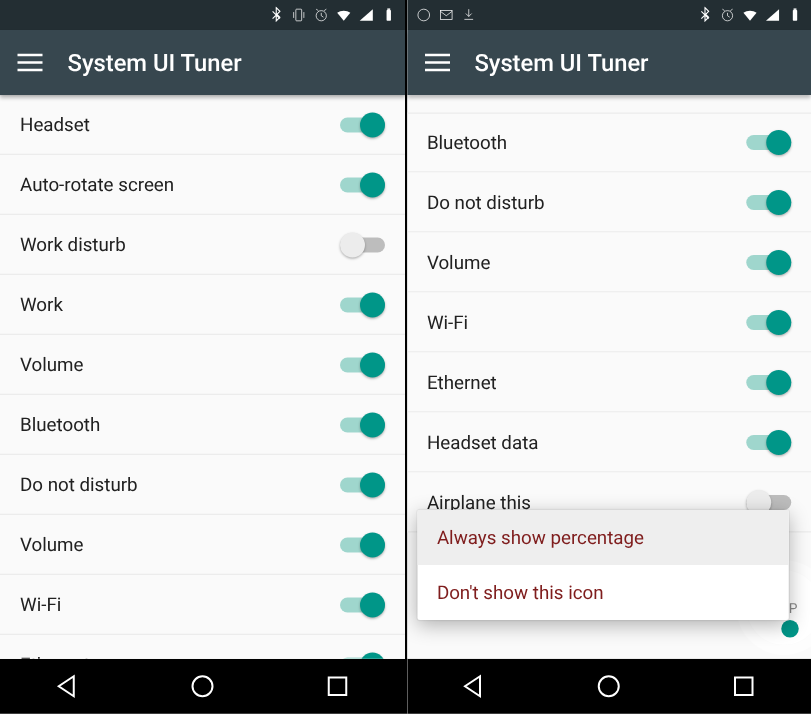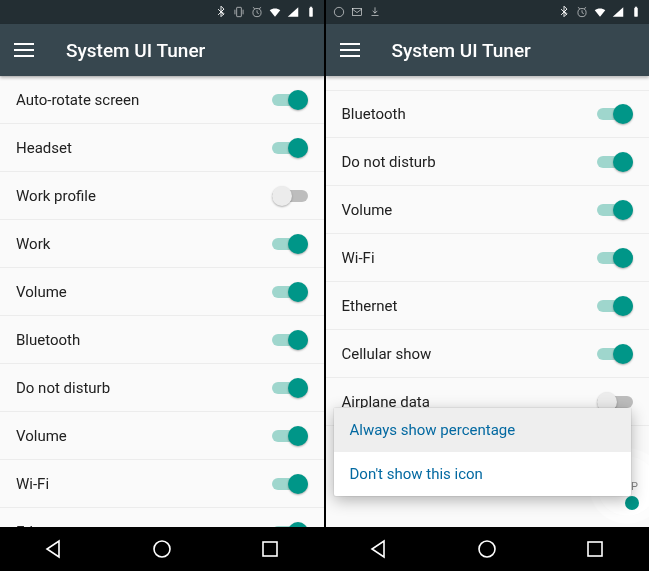--- a/index.html
+++ b/index.html
@@ -18,21 +18,21 @@
   .statusbar {
     height: 24px; background: #232e33; color: #fff;
     display: flex; align-items: center; justify-content: flex-end;
     padding: 0 6px; font-size: 12px; gap: 4px;
   }
   .statusbar .left-icons { margin-right: auto; display:flex; gap:4px; align-items:center;}
   .sb-icon { display:inline-flex; align-items:center; justify-content:center; width:14px; height:14px;}
   .sb-icon svg { width:14px; height:14px; fill:#fff; }
   .appbar {
     height: 52px; background: #37474f; color: #fff;
-    display: flex; align-items: center; padding: 0 14px; gap: 32px;
+    display: flex; align-items: center; padding: 0 14px; gap: 20px;
     box-shadow: 0 2px 3px rgba(0,0,0,0.25);
     position: relative; z-index: 2;
   }
   .hamburger { width:20px; height:20px; cursor:pointer; display:flex; flex-direction:column; justify-content:space-between; padding:3px 0;}
   .hamburger span { display:block; height:2px; background:#fff; width:100%;}
   .appbar-title { font-size: 19px; font-weight: 500; }
   .content { flex:1; overflow:hidden; background:#fafafa; position:relative;}
   .list { }
   .row {
     display:flex; align-items:center; justify-content:space-between;
@@ -59,21 +59,21 @@
   }
   .navbtn { width:24px; height:24px; }
   .navbtn svg { width:24px; height:24px; fill:none; stroke:#fff; stroke-width:1.6;}
   .popup {
     position:absolute; left:8px; right:18px; top:332px;
     background:#fff; border-radius:2px;
     box-shadow: 0 4px 16px rgba(0,0,0,0.3), 0 0 0 1px rgba(0,0,0,0.05);
     z-index:5;
   }
   .popup .menuitem {
-    padding: 13px 16px; font-size:15px; color:#0369a1; cursor:pointer;
+    padding: 13px 16px; font-size:15px; color:#7f1d1d; cursor:pointer;
   }
   .popup .menuitem.highlighted { background:#eeeeee; }
   .watermark {
     position:absolute; right:-8px; top:380px; width:60px; height:60px;
     border-radius:50%; background:rgba(255,255,255,0.85);
     display:flex; align-items:center; justify-content:center;
     box-shadow: 0 0 0 8px rgba(255,255,255,0.5);
     z-index:3; pointer-events:none;
   }
   .watermark .dot { position:absolute; bottom:6px; right:18px; width:14px; height:14px; border-radius:50%; background:#009688;}
@@ -124,35 +124,35 @@
       <div class="hamburger">
           <span></span>
           <span></span>
           <span></span>
         </div>
       <div class="appbar-title">System UI Tuner</div>
     </div>
     <div class="content">
       <div class="list" id="left-list">
           <div class="row">
+            <span class="row-label">Headset</span>
+            <div class="switch">
+              <div class="track"></div>
+              <div class="thumb"></div>
+            </div>
+          </div>
+          <div class="row">
             <span class="row-label">Auto-rotate screen</span>
             <div class="switch">
               <div class="track"></div>
               <div class="thumb"></div>
             </div>
           </div>
           <div class="row">
-            <span class="row-label">Headset</span>
-            <div class="switch">
-              <div class="track"></div>
-              <div class="thumb"></div>
-            </div>
-          </div>
-          <div class="row">
-            <span class="row-label">Work profile</span>
+            <span class="row-label">Work disturb</span>
             <div class="switch off">
               <div class="track"></div>
               <div class="thumb"></div>
             </div>
           </div>
           <div class="row">
             <span class="row-label">Work</span>
             <div class="switch">
               <div class="track"></div>
               <div class="thumb"></div>
@@ -303,28 +303,28 @@
             </div>
           </div>
           <div class="row">
             <span class="row-label">Ethernet</span>
             <div class="switch">
               <div class="track"></div>
               <div class="thumb"></div>
             </div>
           </div>
           <div class="row">
-            <span class="row-label">Cellular show</span>
-            <div class="switch">
-              <div class="track"></div>
-              <div class="thumb"></div>
-            </div>
-          </div>
-          <div class="row">
-            <span class="row-label">Airplane data</span>
+            <span class="row-label">Headset data</span>
+            <div class="switch">
+              <div class="track"></div>
+              <div class="thumb"></div>
+            </div>
+          </div>
+          <div class="row">
+            <span class="row-label">Airplane this</span>
             <div class="switch off">
               <div class="track"></div>
               <div class="thumb"></div>
             </div>
           </div>
         </div>
 
       <div class="watermark">
         <span class="txt">APP</span>
         <span class="dot"></span>

